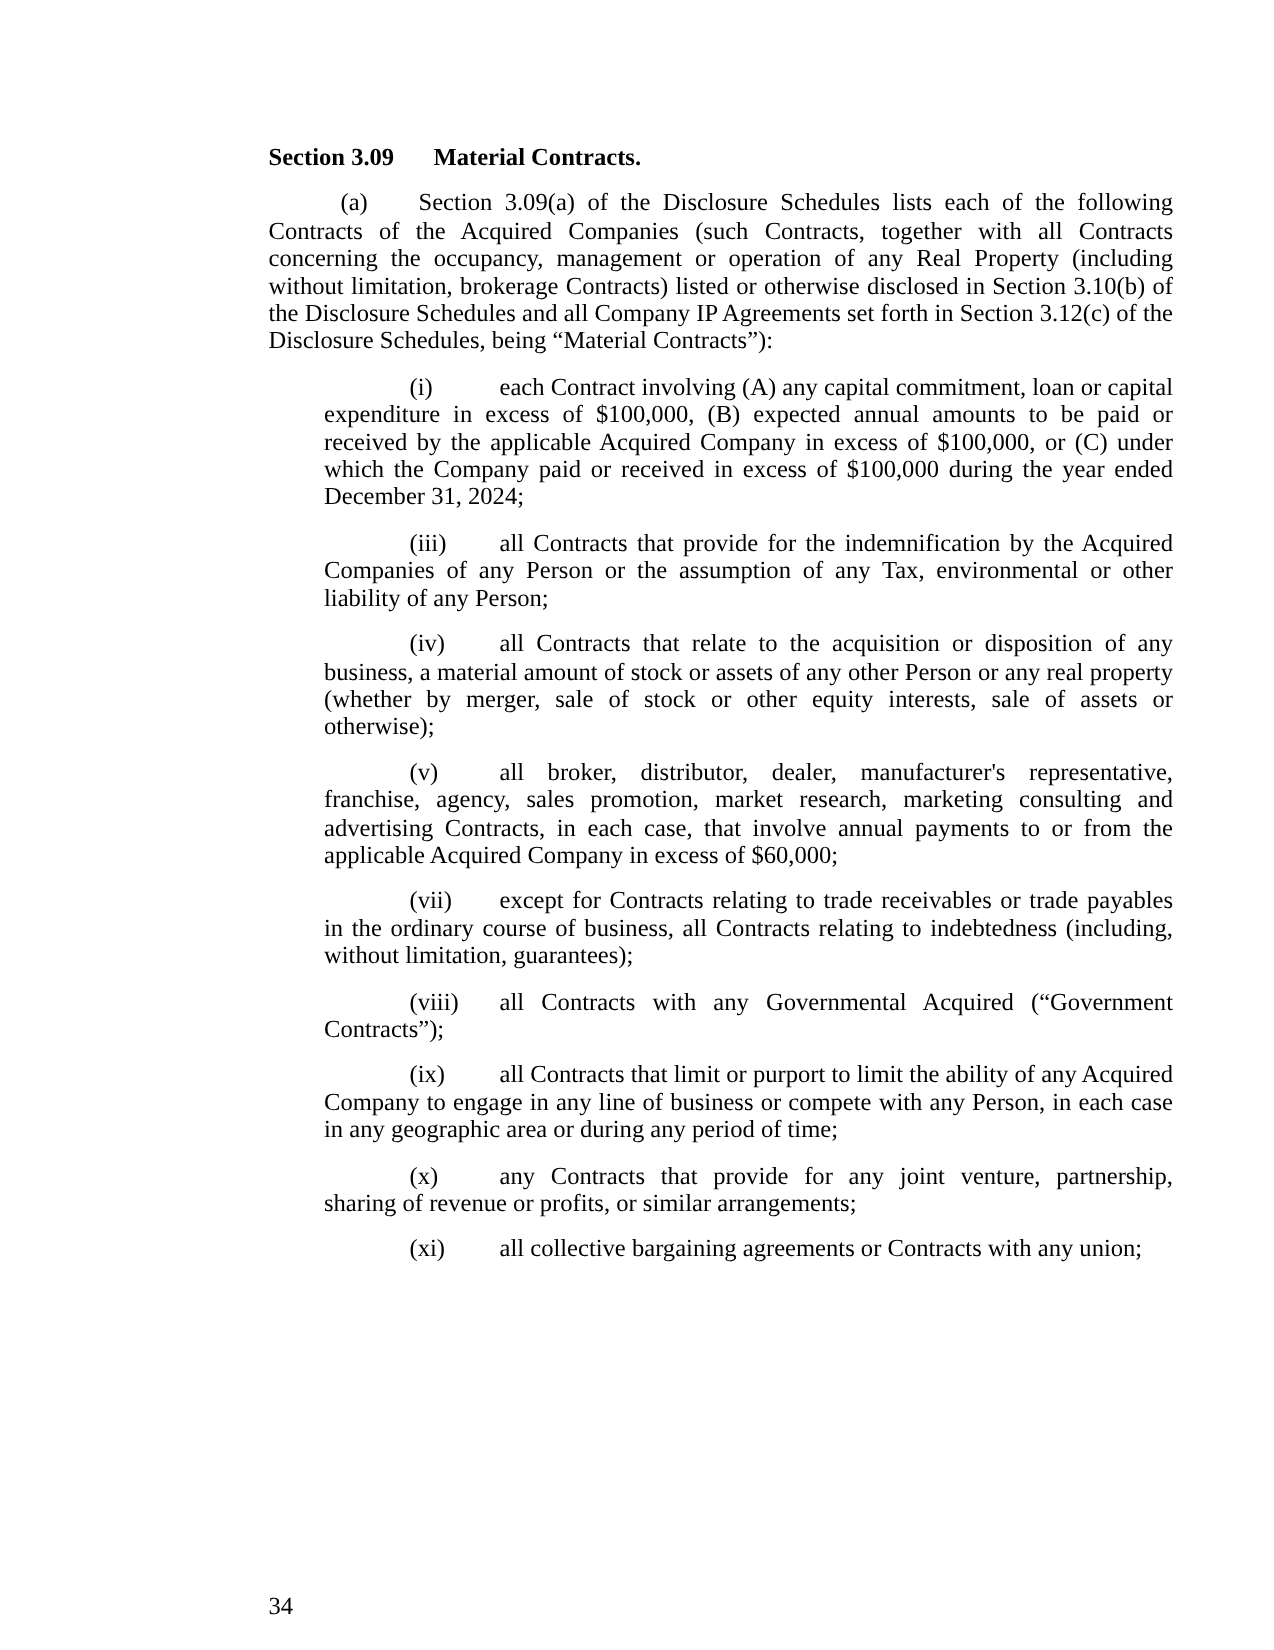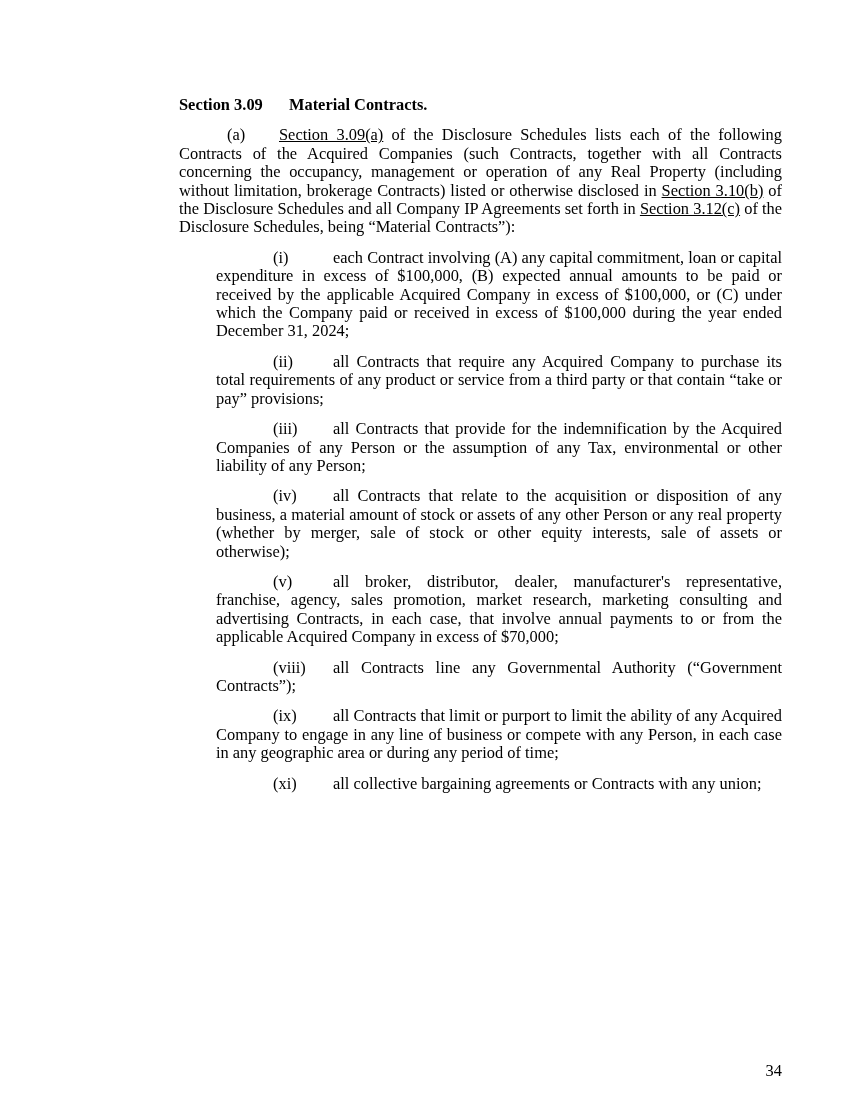--- a/index.html
+++ b/index.html
@@ -26,55 +26,56 @@
   .heading {
     font-weight: bold;
     margin-bottom: 15px;
     text-align: left;
   }
   .h-num { display: inline-block; width: 110px; text-indent: 0; }
   .para-a { text-indent: 48px; }
   .a-label { display: inline-block; width: 52px; text-indent: 0; }
   .item { margin-left: 37px; text-indent: 57px; }
   .item-label { display: inline-block; width: 60px; text-indent: 0; }
-  .u { text-decoration: underline; }
+  .u { }
   .b { font-weight: normal; }
   .page-number {
     position: absolute;
     left: 147px;
     top: 1062px;
     width: 603px;
-    text-align: right;
+    text-align: left;
   }
 </style>
 </head>
 <body>
 
 <div class="page">
   <div class="content">
 
     <p class="heading"><span class="h-num">Section 3.09</span><span>Material Contracts.</span></p>
 
     <p class="para-a"><span class="a-label">(a)</span><span class="u">Section 3.09(a)</span><span> of the Disclosure Schedules lists each of the following Contracts of the Acquired Companies (such Contracts, together with all Contracts concerning the occupancy, management or operation of any Real Property (including without limitation, brokerage Contracts) listed or otherwise disclosed in </span><span class="u">Section 3.10(b)</span><span> of the Disclosure Schedules and all Company IP Agreements set forth in </span><span class="u">Section 3.12(c)</span><span> of the Disclosure Schedules, being </span><span class="b">“Material Contracts”</span><span>):</span></p>
 
     <p class="item"><span class="item-label">(i)</span><span>each Contract involving (A) any capital commitment, loan or capital expenditure in excess of $100,000, (B) expected annual amounts to be paid or received by the applicable Acquired Company in excess of $100,000, or (C) under which the Company paid or received in excess of $100,000 during the year ended December 31, 2024;</span></p>
 
-    <p class="item"><span class="item-label">(ii)</span><span>all Contracts that require any Acquired Company to purchase its total requirements of any product or service from a third party or that contain “take or pay” provisions;</span></p>
 
     <p class="item"><span class="item-label">(iii)</span><span>all Contracts that provide for the indemnification by the Acquired Companies of any Person or the assumption of any Tax, environmental or other liability of any Person;</span></p>
 
     <p class="item"><span class="item-label">(iv)</span><span>all Contracts that relate to the acquisition or disposition of any business, a material amount of stock or assets of any other Person or any real property (whether by merger, sale of stock or other equity interests, sale of assets or otherwise);</span></p>
 
-    <p class="item"><span class="item-label">(v)</span><span>all broker, distributor, dealer, manufacturer's representative, franchise, agency, sales promotion, market research, marketing consulting and advertising Contracts, in each case, that involve annual payments to or from the applicable Acquired Company in excess of $70,000;</span></p>
+    <p class="item"><span class="item-label">(v)</span><span>all broker, distributor, dealer, manufacturer's representative, franchise, agency, sales promotion, market research, marketing consulting and advertising Contracts, in each case, that involve annual payments to or from the applicable Acquired Company in excess of $60,000;</span></p>
 
 
+    <p class="item"><span class="item-label">(vii)</span><span>except for Contracts relating to trade receivables or trade payables in the ordinary course of business, all Contracts relating to indebtedness (including, without limitation, guarantees);</span></p>
 
-    <p class="item"><span class="item-label">(viii)</span><span>all Contracts line any Governmental Authority (</span><span class="b">“Government Contracts”</span><span>);</span></p>
+    <p class="item"><span class="item-label">(viii)</span><span>all Contracts with any Governmental Acquired (</span><span class="b">“Government Contracts”</span><span>);</span></p>
 
     <p class="item"><span class="item-label">(ix)</span><span>all Contracts that limit or purport to limit the ability of any Acquired Company to engage in any line of business or compete with any Person, in each case in any geographic area or during any period of time;</span></p>
 
+    <p class="item"><span class="item-label">(x)</span><span>any Contracts that provide for any joint venture, partnership, sharing of revenue or profits, or similar arrangements;</span></p>
 
     <p class="item"><span class="item-label">(xi)</span><span>all collective bargaining agreements or Contracts with any union;</span></p>
 
   </div>
 
   <div class="page-number">34</div>
 </div>
 
 </body></html>

